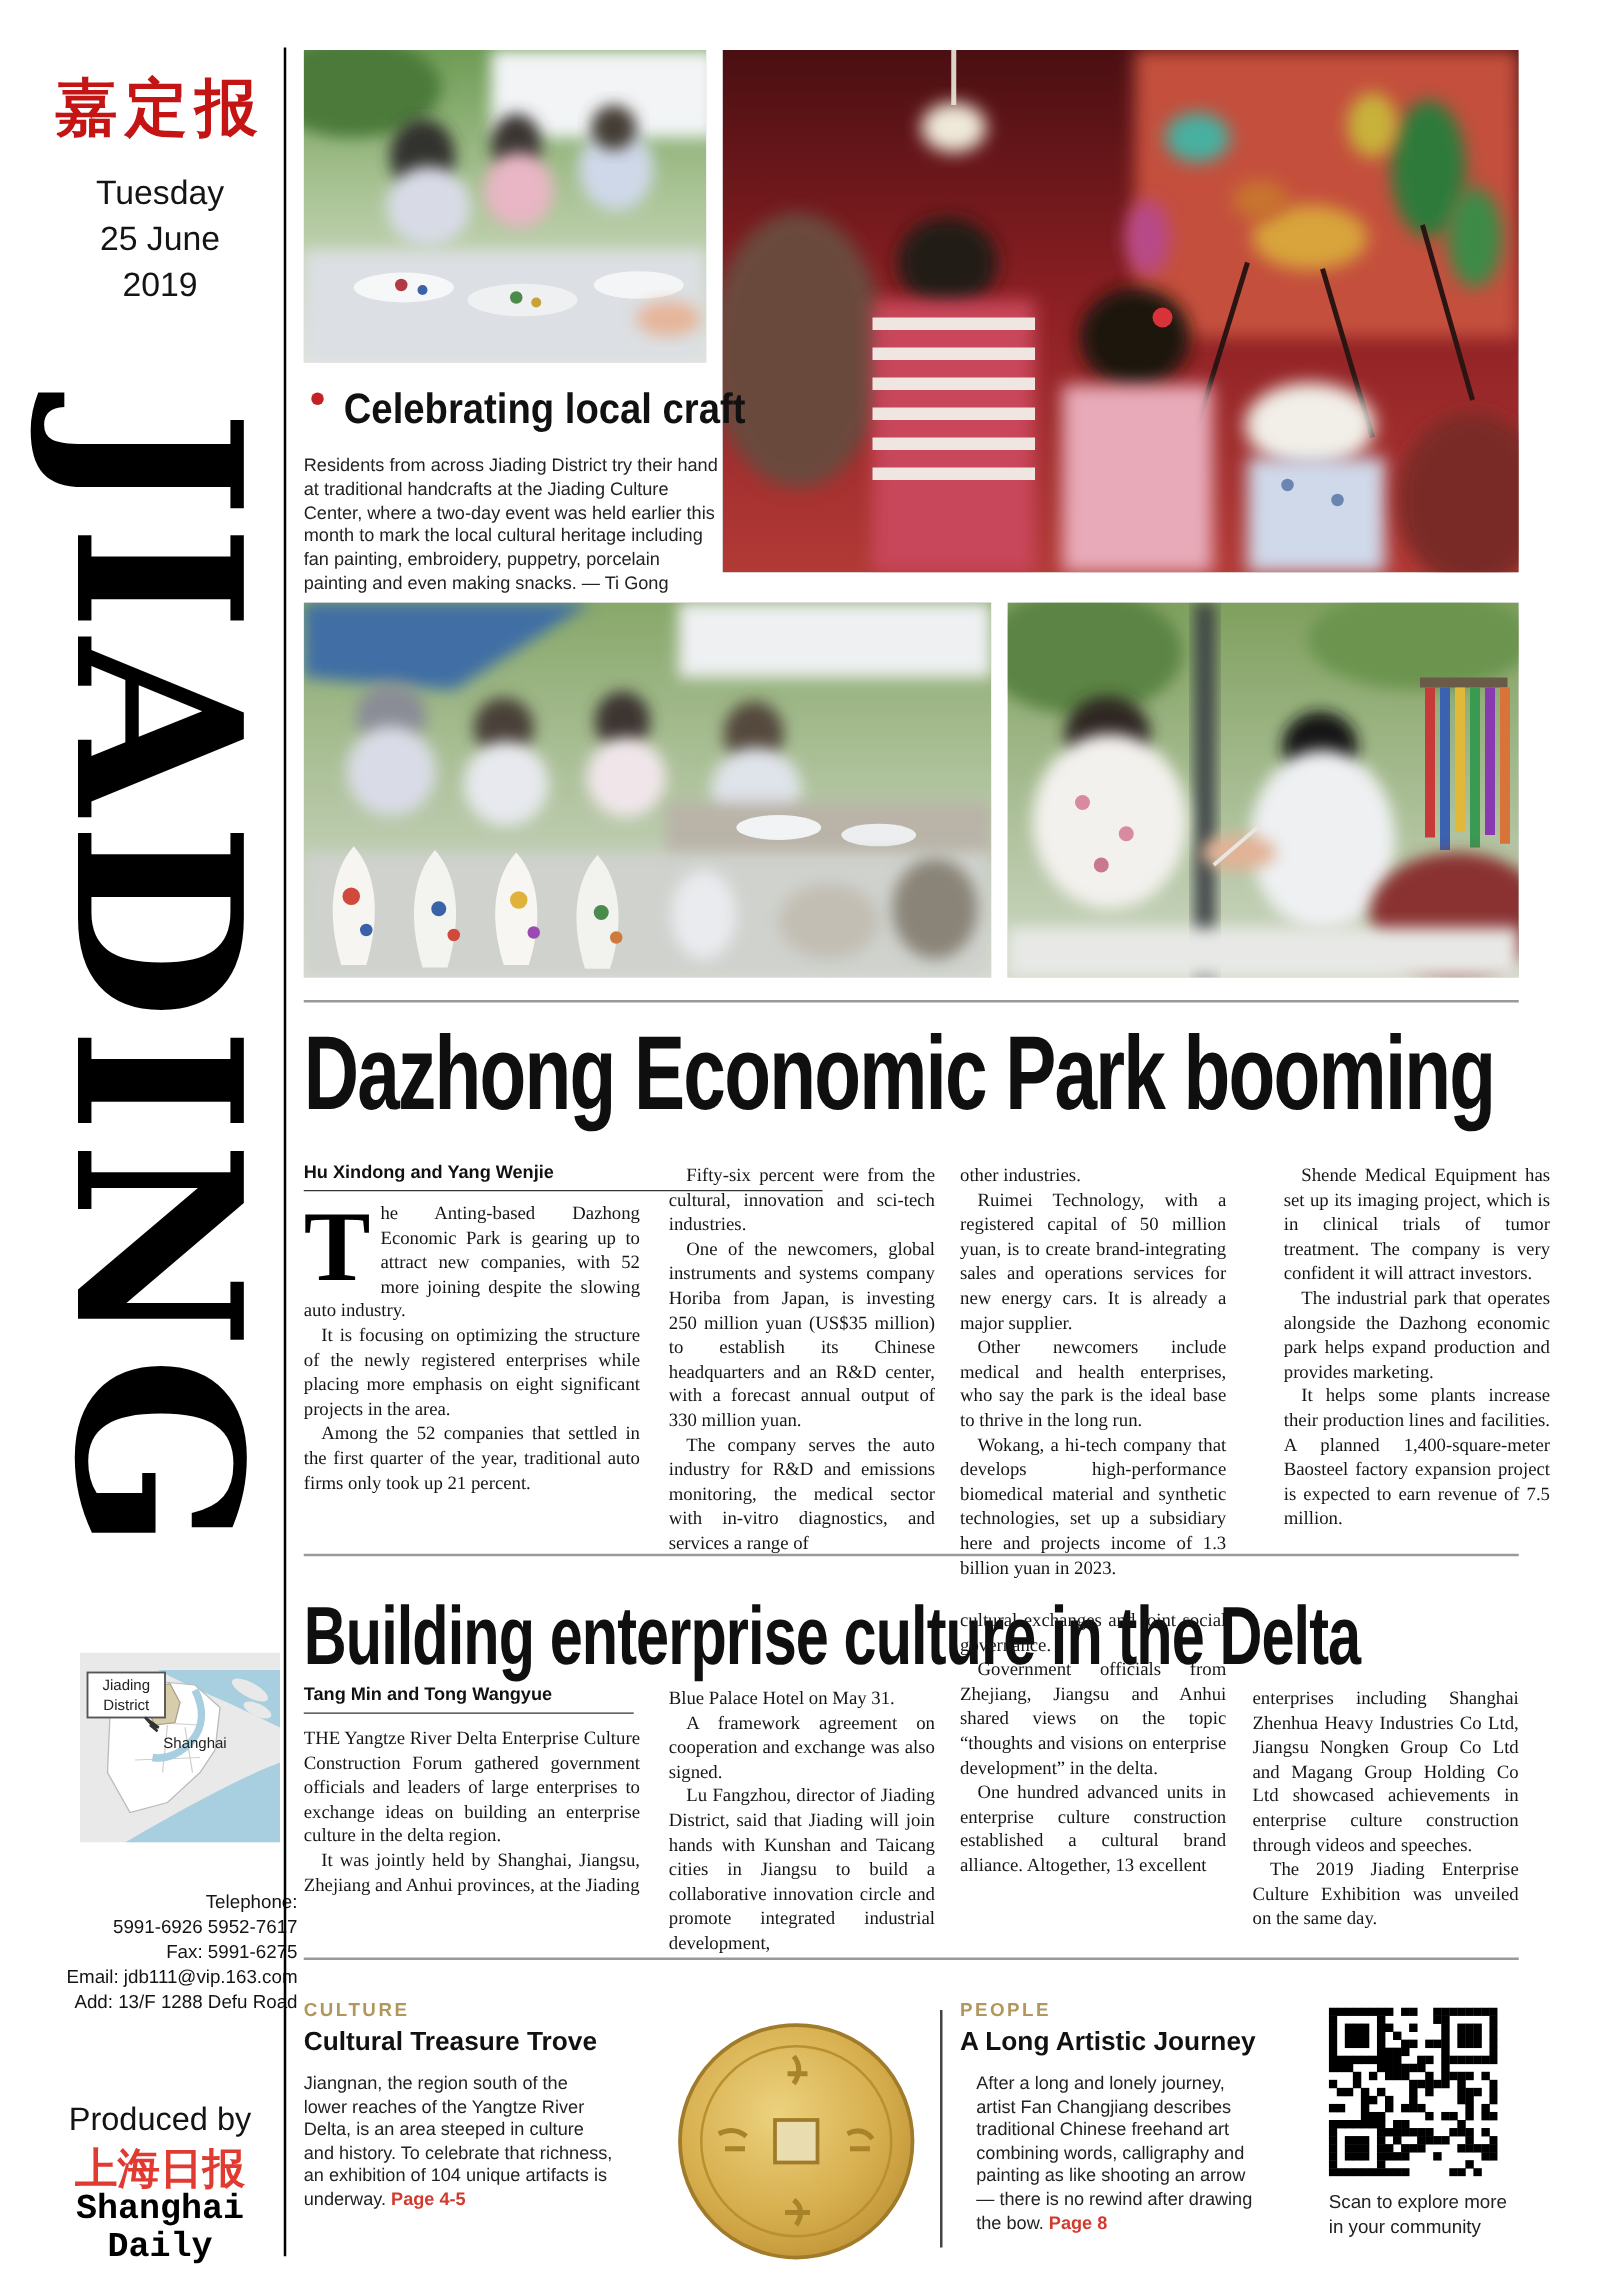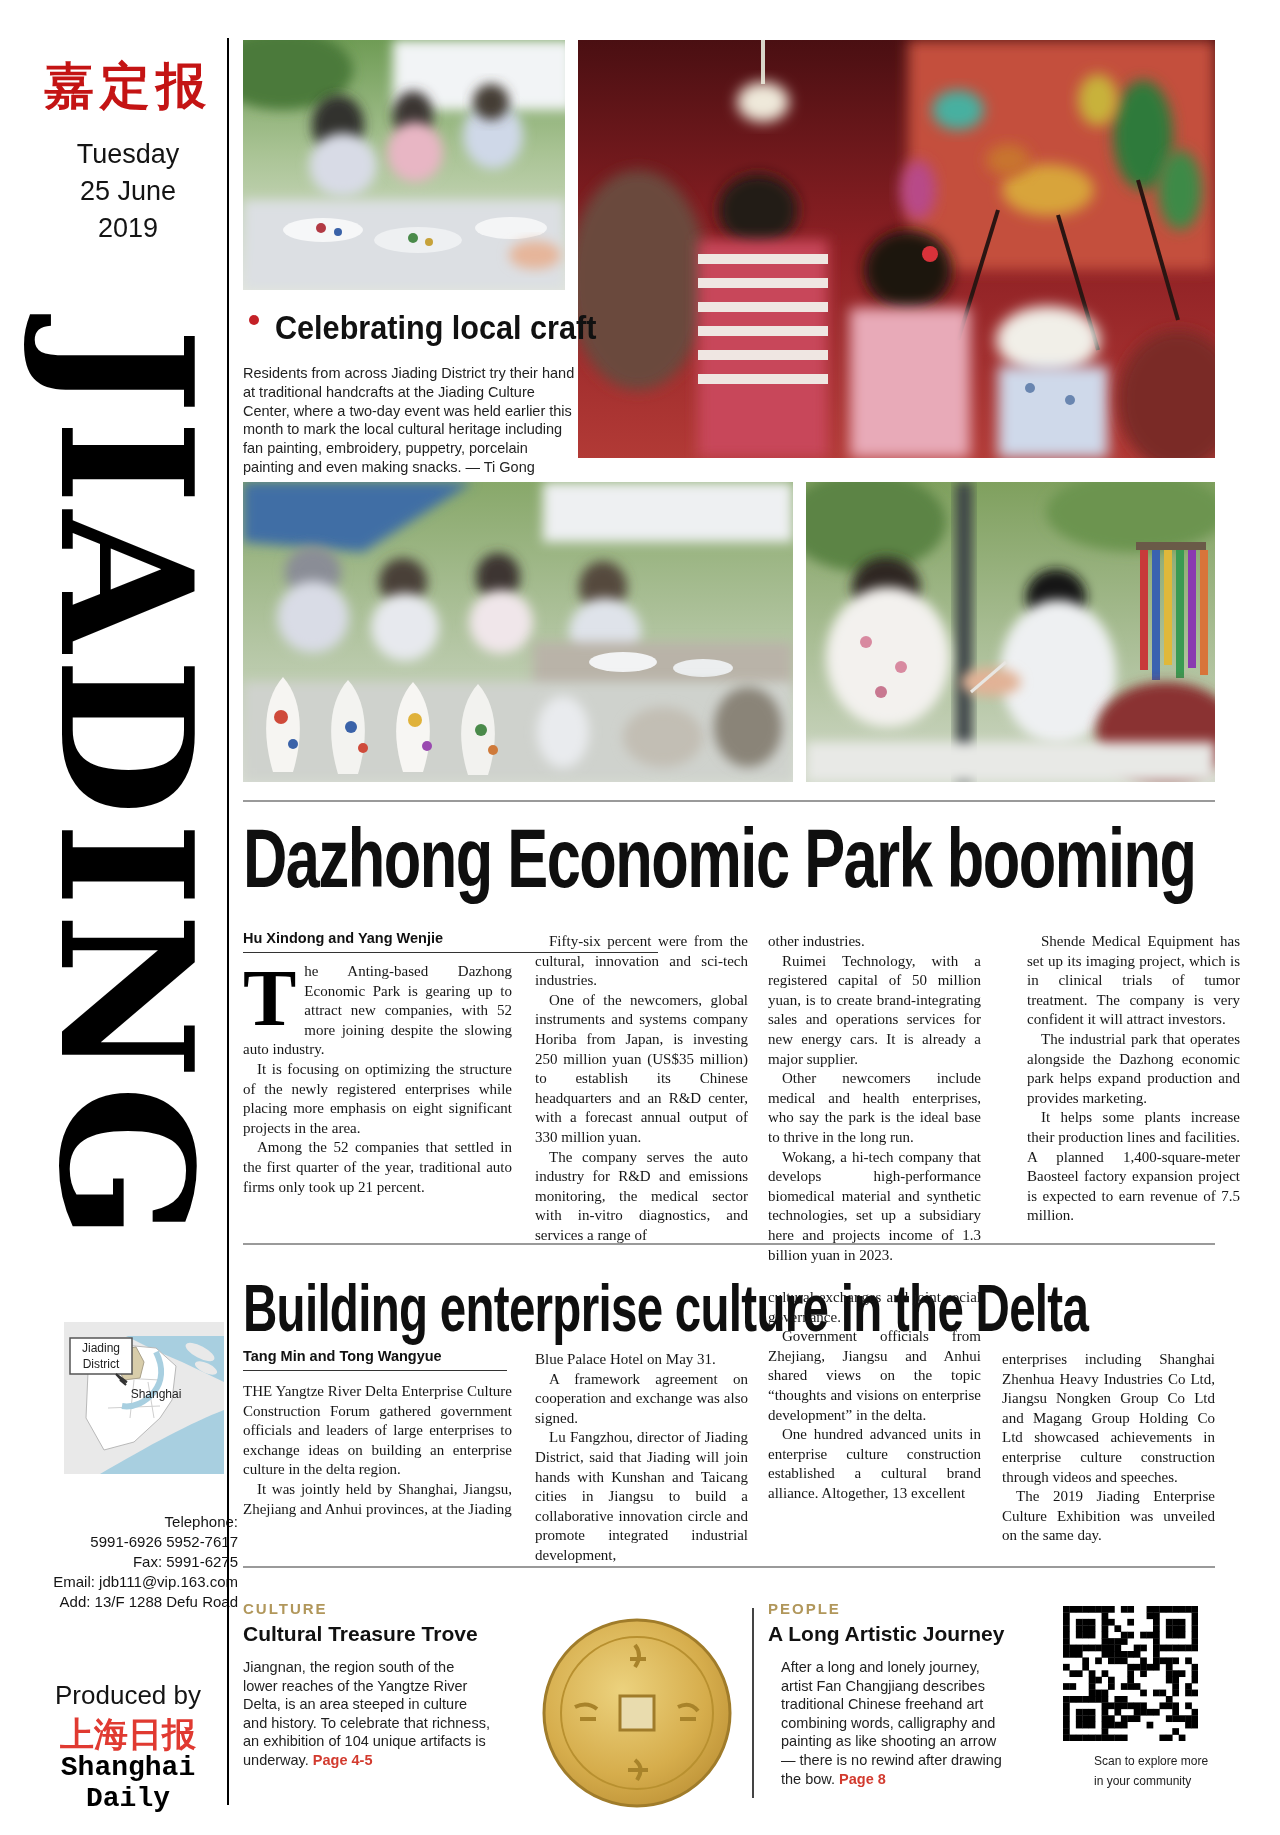--- a/index.html
+++ b/index.html
@@ -58,21 +58,21 @@
   .np{text-indent:0;}
   .dropcap{float:left;font-family:"Liberation Serif",serif;font-weight:bold;
            font-size:80px;line-height:62px;margin:5px 8px 0 0;color:#000;}
 
   
   .kicker{font-size:15px;letter-spacing:2px;color:#b1975b;font-weight:bold;}
   .brief-h{font-size:21px;font-weight:bold;color:#111;}
   .brief-b{font-size:14.5px;line-height:18.6px;color:#222;}
   .pageref{color:#d23a2e;font-weight:bold;}
   .bdivider{left:752px;top:1608px;width:2px;height:190px;background:#444;}
-  .qr-caption{left:1063px;top:1752px;width:170px;font-size:12px;line-height:19.5px;color:#222;margin-left:31px;}
+  .qr-caption{left:1063px;top:1752px;width:170px;font-size:15px;line-height:19.5px;color:#222;}
   .qr-box{left:1063px;top:1606px;width:135px;height:135px;}
   .qr-box svg rect{fill:#000;}
 
   .map-label{font-family:"Liberation Sans",sans-serif;}
 </style>
 </head>
 <body>
 
 <div class="page">
 

